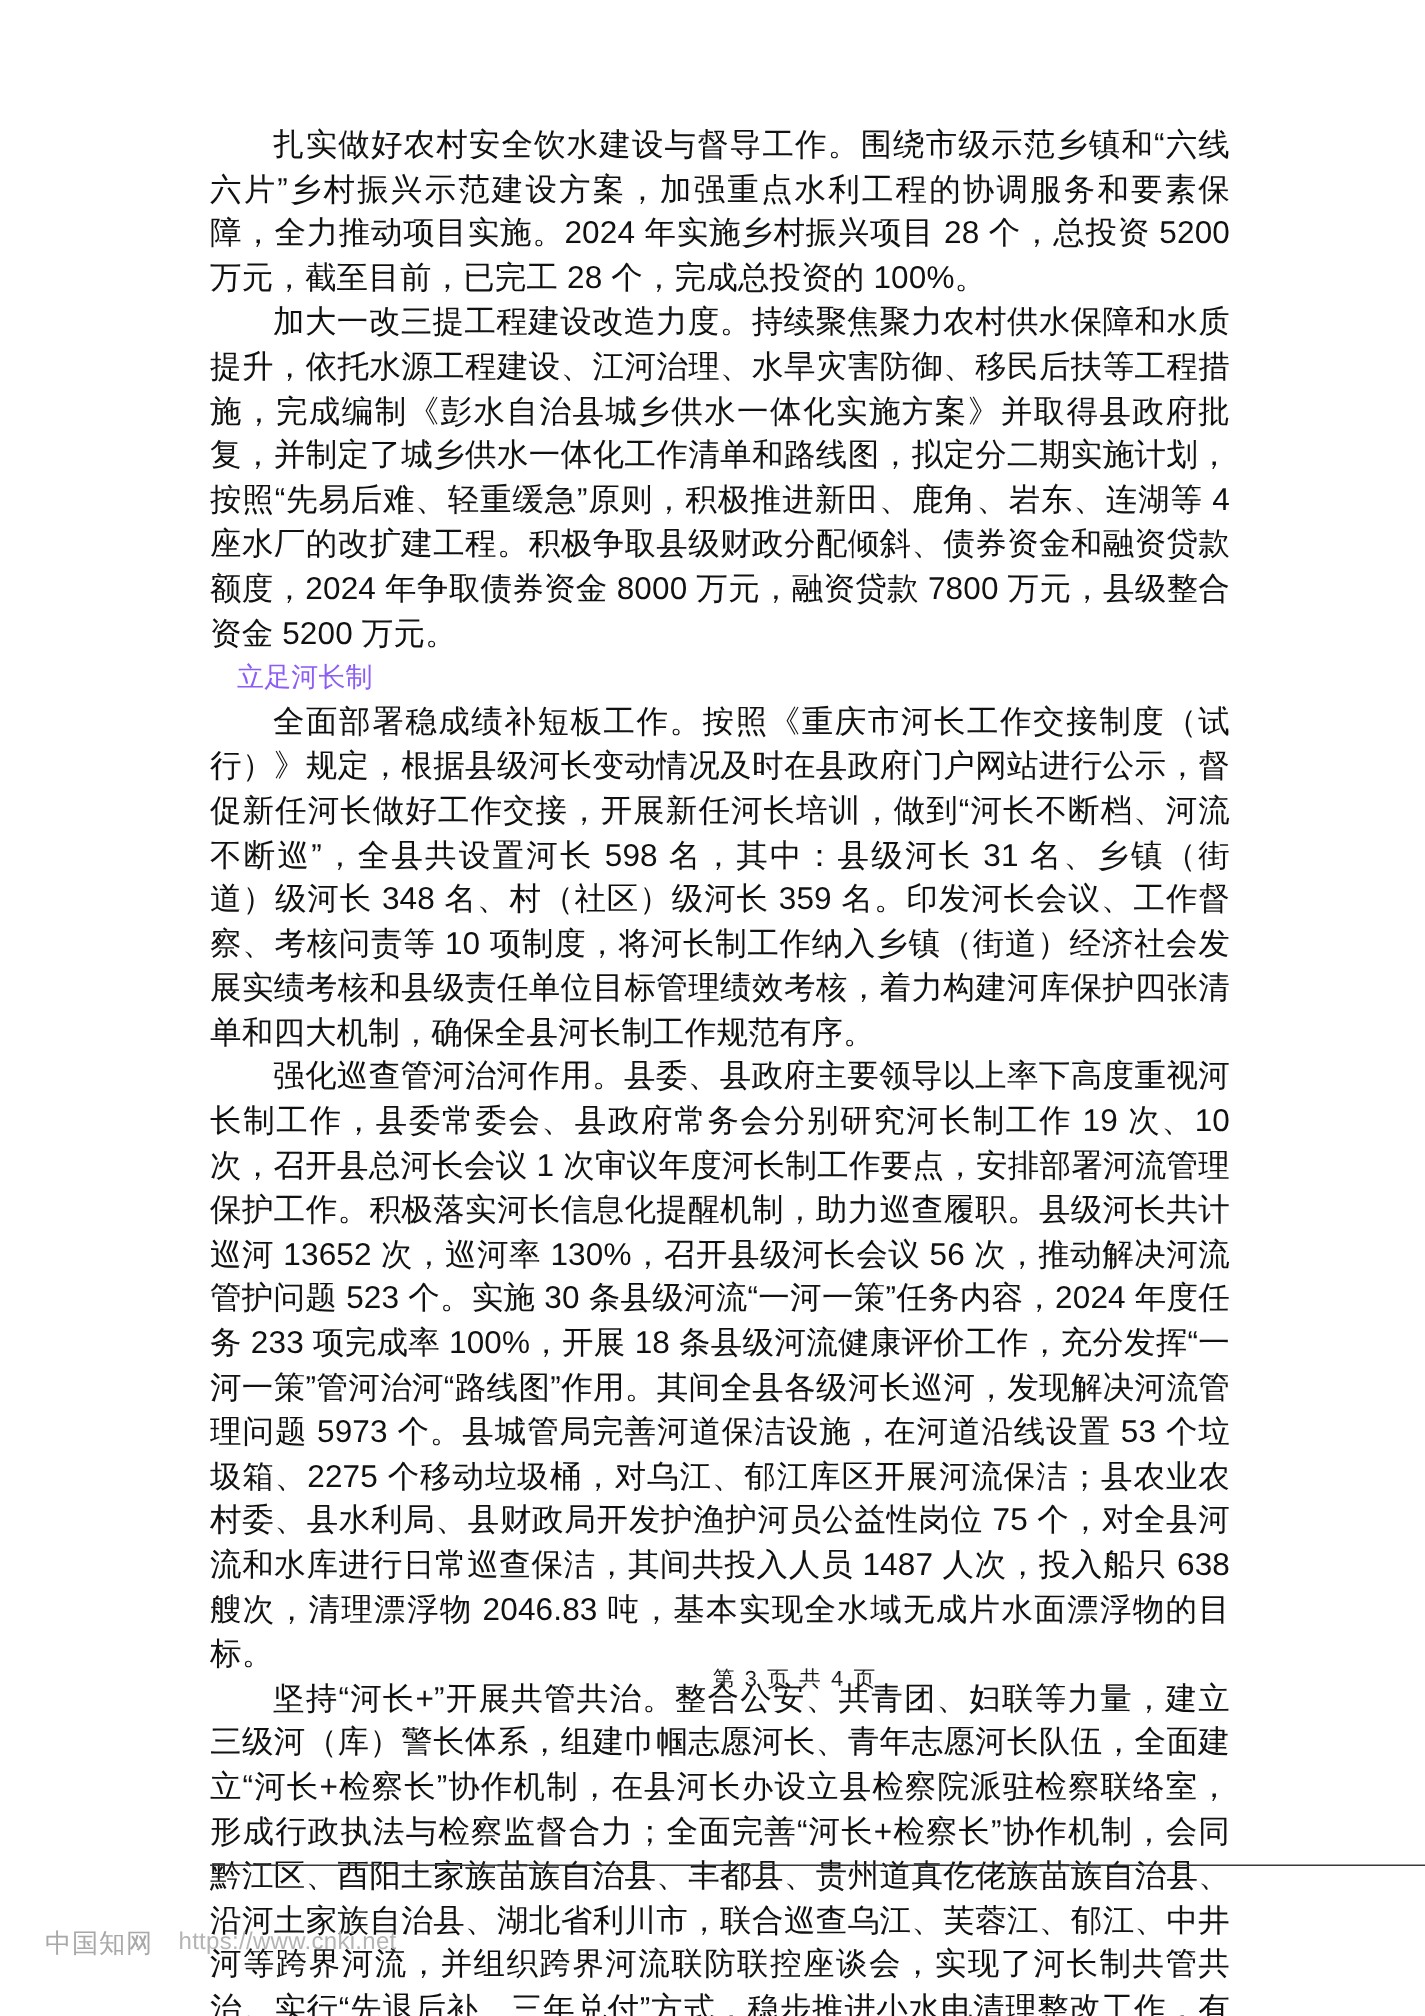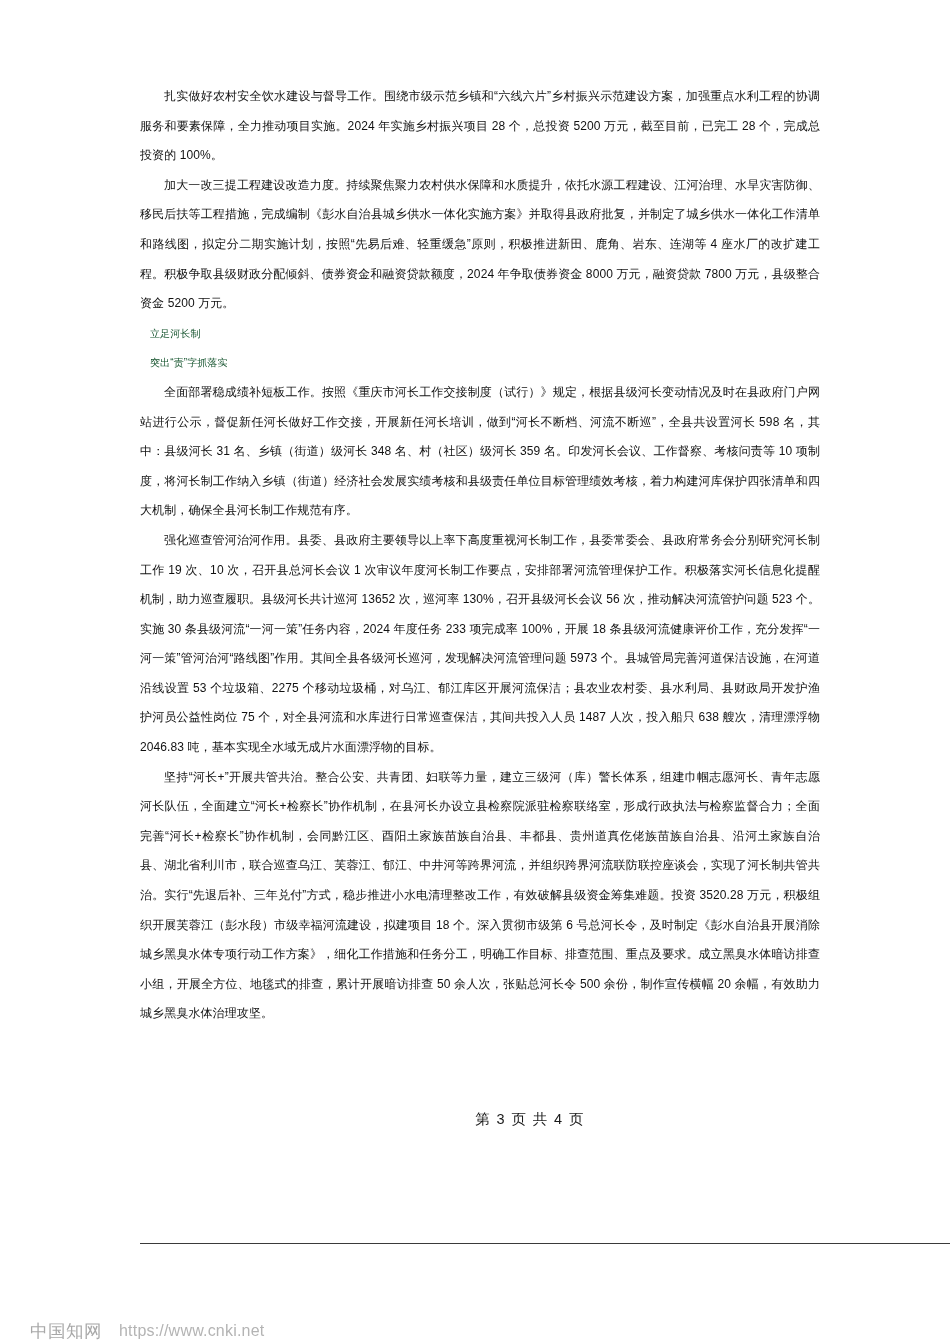--- a/index.html
+++ b/index.html
@@ -27,36 +27,36 @@
 
   .doc-body {
     position: absolute;
     left: 140px;
     top: 82px;
     width: 680px;
   }
 
   p.para {
     margin: 0;
-    font-size: 12px;
+    font-size: 21px;
     line-height: 29.6px;
     text-align: justify;
     text-justify: inter-ideograph;
     letter-spacing: 0.1px;
     color: #111;
     font-weight: 500;
     text-indent: 2em;
     word-break: break-all;
   }
 
   p.heading-line {
     margin: 0;
-    font-size: 10px;
+    font-size: 18px;
     line-height: 29.6px;
-    color: #14532d;
+    color: #8b5cf6;
     font-weight: 500;
     text-indent: 1em;
     letter-spacing: 0.1px;
   }
 
   .page-number {
     position: absolute;
     left: 0;
     top: 1110px;
     width: 950px;
@@ -78,21 +78,20 @@
     background: #3a3a3a;
   }
 
   .footer-brand {
     position: absolute;
     left: 30px;
     top: 1283px;
     display: flex;
     align-items: center;
     gap: 17px;
-    margin-top: 36px;
   }
 
   .footer-logo {
     font-size: 17.5px;
     color: #a8a8a8;
     letter-spacing: 0.5px;
     white-space: nowrap;
     font-weight: 400;
   }
 
@@ -106,21 +105,20 @@
 </style>
 </head>
 <body>
 
 <div class="page">
 
   <div class="doc-body">
     <p class="para">扎实做好农村安全饮水建设与督导工作。围绕市级示范乡镇和“六线六片”乡村振兴示范建设方案，加强重点水利工程的协调服务和要素保障，全力推动项目实施。2024 年实施乡村振兴项目 28 个，总投资 5200 万元，截至目前，已完工 28 个，完成总投资的 100%。</p>
     <p class="para">加大一改三提工程建设改造力度。持续聚焦聚力农村供水保障和水质提升，依托水源工程建设、江河治理、水旱灾害防御、移民后扶等工程措施，完成编制《彭水自治县城乡供水一体化实施方案》并取得县政府批复，并制定了城乡供水一体化工作清单和路线图，拟定分二期实施计划，按照“先易后难、轻重缓急”原则，积极推进新田、鹿角、岩东、连湖等 4 座水厂的改扩建工程。积极争取县级财政分配倾斜、债券资金和融资贷款额度，2024 年争取债券资金 8000 万元，融资贷款 7800 万元，县级整合资金 5200 万元。</p>
     <p class="heading-line">立足河长制</p>
-    <p class="heading-line">突出“责”字抓落实</p>
     <p class="para">全面部署稳成绩补短板工作。按照《重庆市河长工作交接制度（试行）》规定，根据县级河长变动情况及时在县政府门户网站进行公示，督促新任河长做好工作交接，开展新任河长培训，做到“河长不断档、河流不断巡”，全县共设置河长 598 名，其中：县级河长 31 名、乡镇（街道）级河长 348 名、村（社区）级河长 359 名。印发河长会议、工作督察、考核问责等 10 项制度，将河长制工作纳入乡镇（街道）经济社会发展实绩考核和县级责任单位目标管理绩效考核，着力构建河库保护四张清单和四大机制，确保全县河长制工作规范有序。</p>
     <p class="para">强化巡查管河治河作用。县委、县政府主要领导以上率下高度重视河长制工作，县委常委会、县政府常务会分别研究河长制工作 19 次、10 次，召开县总河长会议 1 次审议年度河长制工作要点，安排部署河流管理保护工作。积极落实河长信息化提醒机制，助力巡查履职。县级河长共计巡河 13652 次，巡河率 130%，召开县级河长会议 56 次，推动解决河流管护问题 523 个。实施 30 条县级河流“一河一策”任务内容，2024 年度任务 233 项完成率 100%，开展 18 条县级河流健康评价工作，充分发挥“一河一策”管河治河“路线图”作用。其间全县各级河长巡河，发现解决河流管理问题 5973 个。县城管局完善河道保洁设施，在河道沿线设置 53 个垃圾箱、2275 个移动垃圾桶，对乌江、郁江库区开展河流保洁；县农业农村委、县水利局、县财政局开发护渔护河员公益性岗位 75 个，对全县河流和水库进行日常巡查保洁，其间共投入人员 1487 人次，投入船只 638 艘次，清理漂浮物 2046.83 吨，基本实现全水域无成片水面漂浮物的目标。</p>
     <p class="para">坚持“河长+”开展共管共治。整合公安、共青团、妇联等力量，建立三级河（库）警长体系，组建巾帼志愿河长、青年志愿河长队伍，全面建立“河长+检察长”协作机制，在县河长办设立县检察院派驻检察联络室，形成行政执法与检察监督合力；全面完善“河长+检察长”协作机制，会同黔江区、酉阳土家族苗族自治县、丰都县、贵州道真仡佬族苗族自治县、沿河土家族自治县、湖北省利川市，联合巡查乌江、芙蓉江、郁江、中井河等跨界河流，并组织跨界河流联防联控座谈会，实现了河长制共管共治。实行“先退后补、三年兑付”方式，稳步推进小水电清理整改工作，有效破解县级资金筹集难题。投资 3520.28 万元，积极组织开展芙蓉江（彭水段）市级幸福河流建设，拟建项目 18 个。深入贯彻市级第 6 号总河长令，及时制定《彭水自治县开展消除城乡黑臭水体专项行动工作方案》，细化工作措施和任务分工，明确工作目标、排查范围、重点及要求。成立黑臭水体暗访排查小组，开展全方位、地毯式的排查，累计开展暗访排查 50 余人次，张贴总河长令 500 余份，制作宣传横幅 20 余幅，有效助力城乡黑臭水体治理攻坚。</p>
 
   </div>
 
   <div class="page-number">第 3 页 共 4 页</div>
 
   <div class="footer-rule"></div>
 

